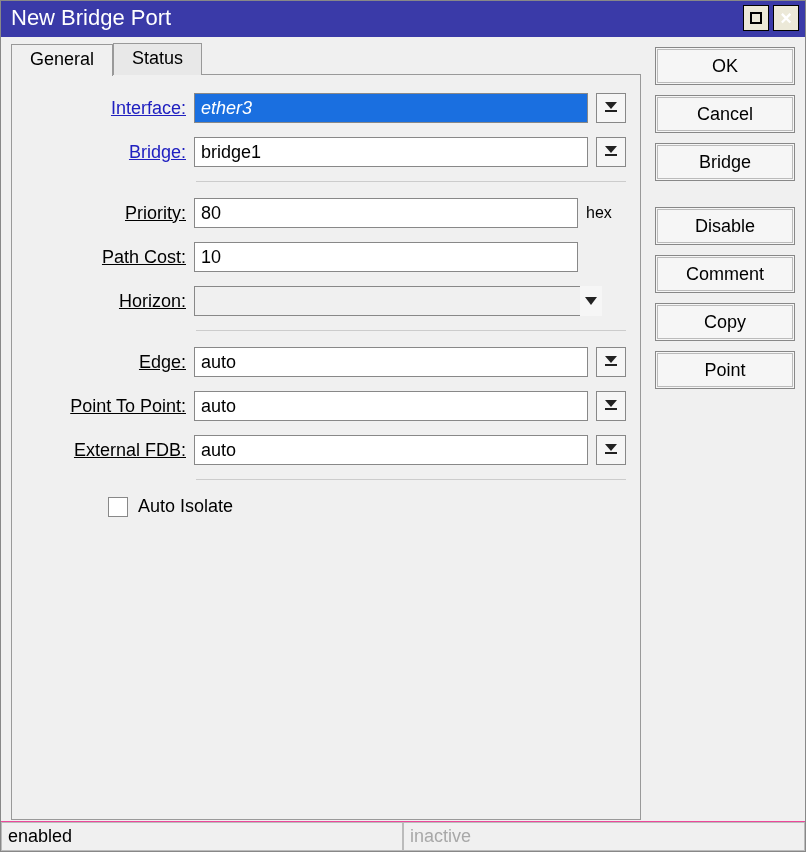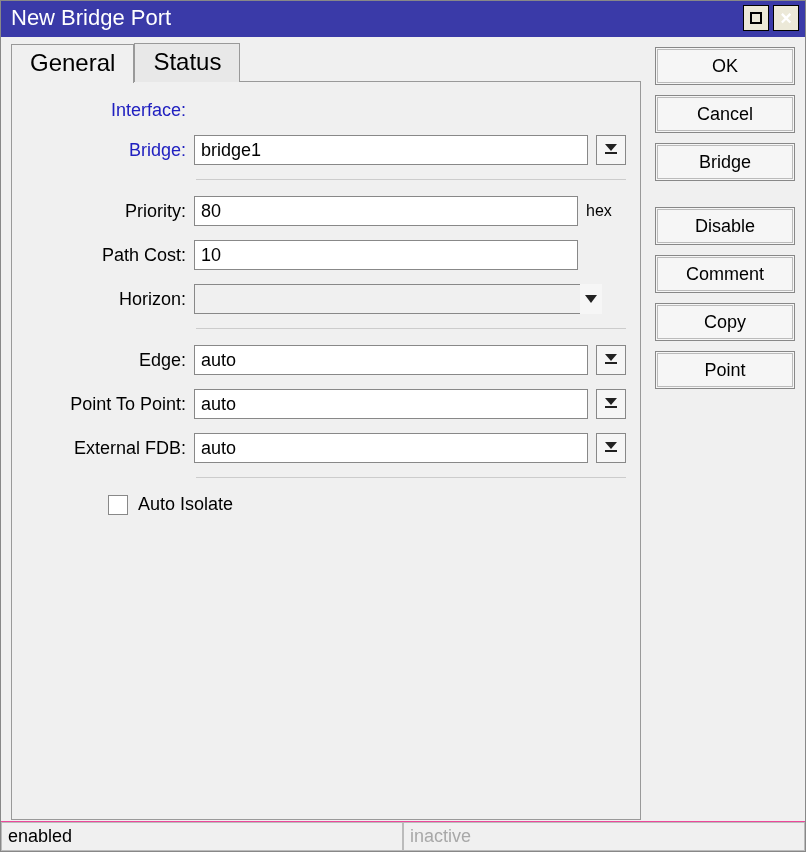--- a/index.html
+++ b/index.html
@@ -93,21 +93,21 @@
     position: relative;
     z-index: 2;
   }
   .tab {
     border: 1px solid #999;
     border-bottom: none;
     padding: 4px 18px 6px 18px;
     background: #e8e8e8;
     margin-right: 0;
     cursor: pointer;
-    font-size: 24px;
+    font-size: 18px;
   }
   .tab.active {
     background: #f0f0f0;
     position: relative;
     top: 1px;
   }
   .tab-panel {
     border: 1px solid #999;
     position: relative;
     top: -1px;
@@ -118,20 +118,21 @@
   .row {
     display: flex;
     align-items: center;
     margin-bottom: 14px;
   }
   .row-label {
     width: 168px;
     text-align: right;
     padding-right: 8px;
     font-size: 18px;
+    text-decoration: underline;
   }
   .row-label.blue { color: #2020c0; }
   .field-wrap {
     flex: 1;
     display: flex;
     align-items: center;
     gap: 8px;
   }
   .input-shell {
     flex: 1;
@@ -256,20 +257,28 @@
       <div class="left">
         <div class="tabs">
           <div class="tab active">General</div>
           <div class="tab">Status</div>
         </div>
 
         <div class="tab-panel">
 
           <div class="row">
             <div class="row-label blue">Interface:</div>
+            <div class="field-wrap">
+              <div class="input-shell selected">
+                <span>ether3</span>
+              </div>
+              <div class="dd-btn">
+                <span class="arrow-down-bar"></span>
+              </div>
+            </div>
           </div>
 
           <div class="row">
             <div class="row-label blue">Bridge:</div>
             <div class="field-wrap">
               <div class="input-shell">
                 <span>bridge1</span>
               </div>
               <div class="dd-btn">
                 <span class="arrow-down-bar"></span>

